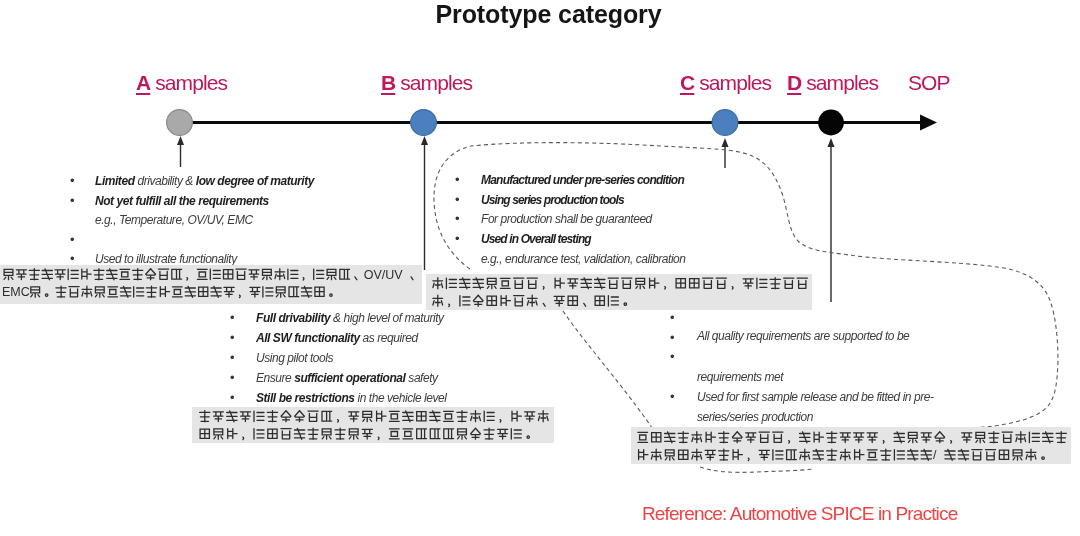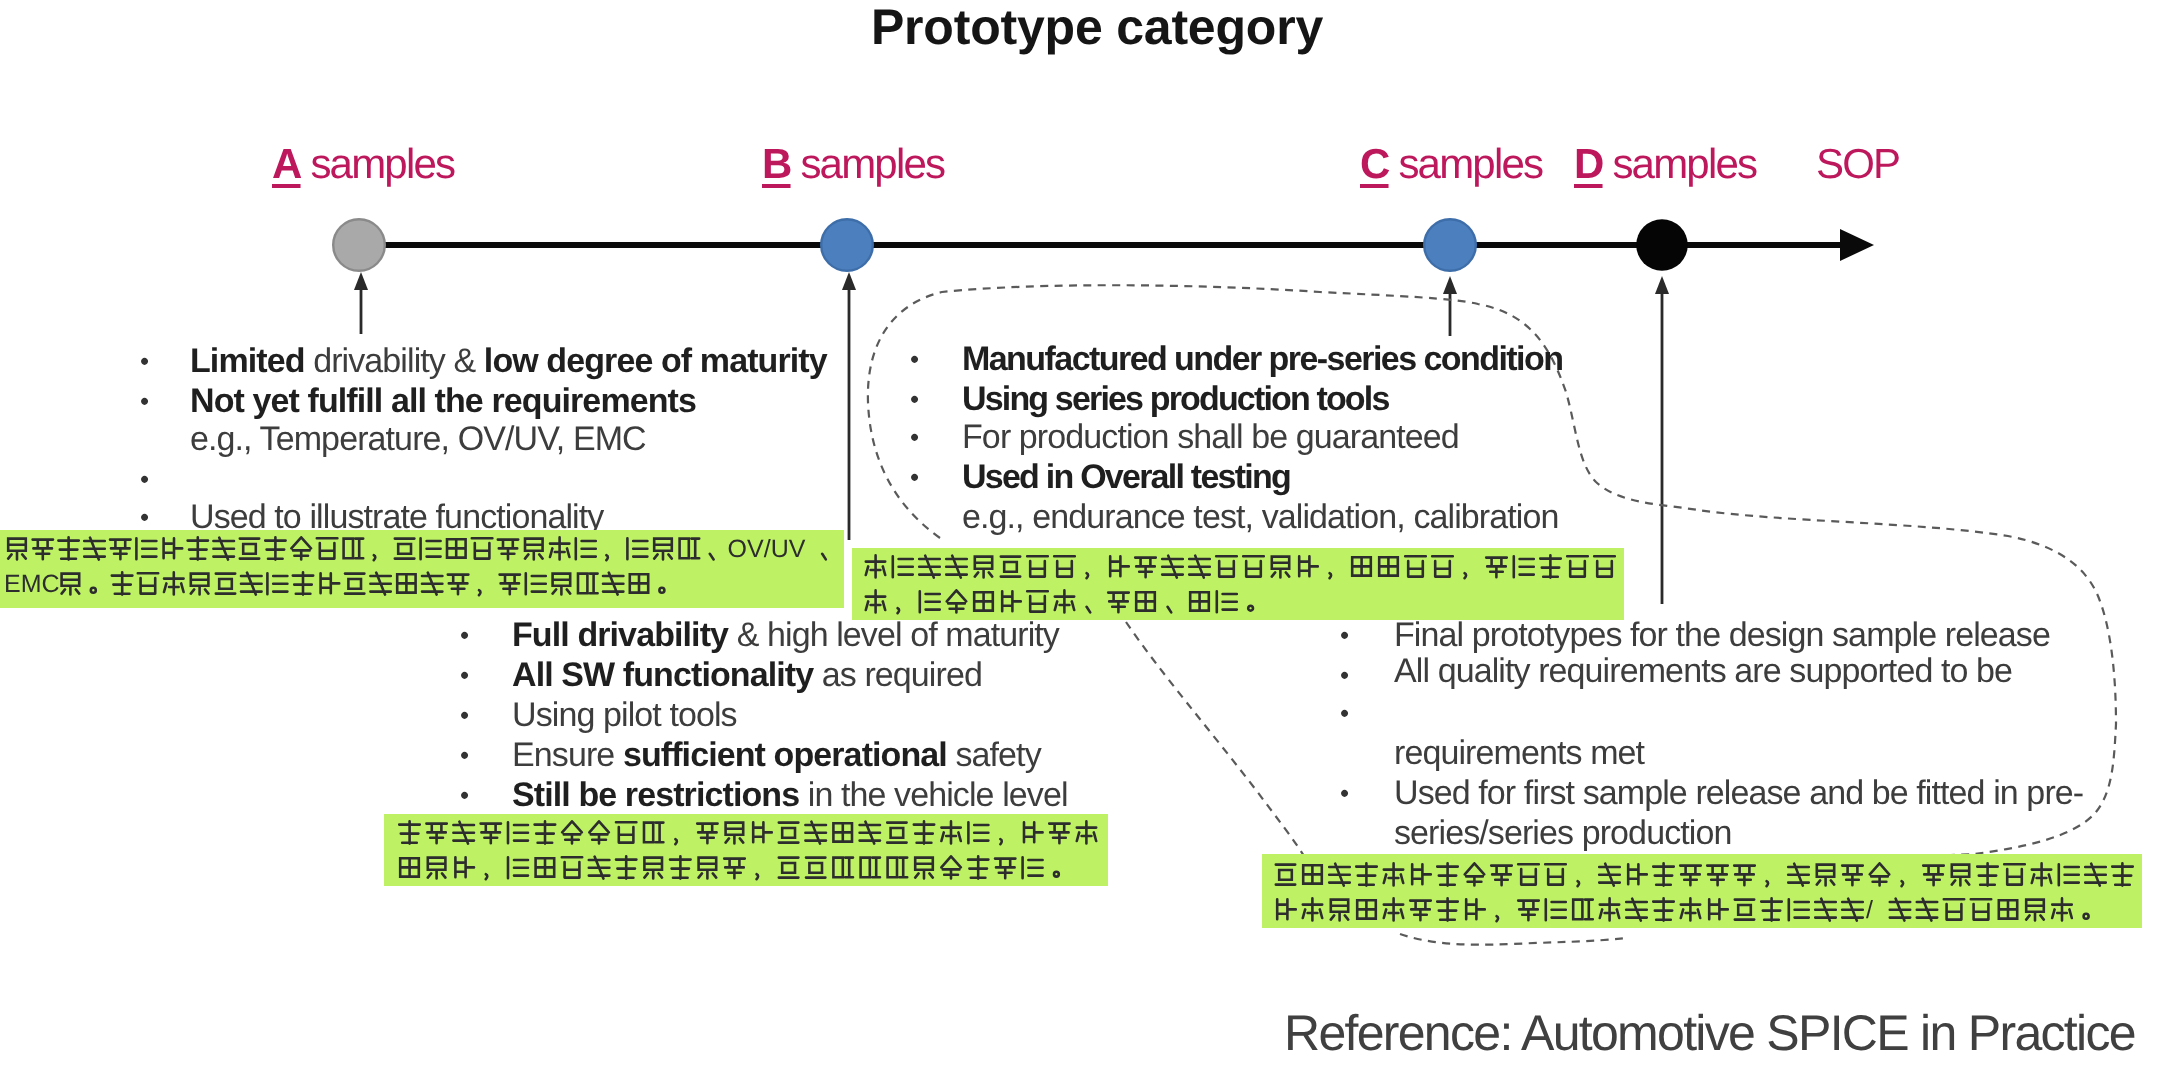--- a/index.html
+++ b/index.html
@@ -2,25 +2,25 @@
 <html><head><meta charset="utf-8">
 <style>
 html,body{margin:0;padding:0;background:#fff;}
 #stage{position:relative;width:1080px;height:536px;background:#fff;overflow:hidden;
   font-family:"Liberation Sans",sans-serif;padding-left:21px;}
 .abs{position:absolute;}
 #title{left:-2px;right:2px;top:0px;text-align:center;font-size:25px;font-weight:bold;color:#151515;letter-spacing:-0.1px;}
 .lbl{top:71px;font-size:21px;color:#be185d;white-space:nowrap;letter-spacing:-0.9px;}
 .lbl b{font-weight:bold;}
 .lbl u{text-underline-offset:3px;}
-.li{font-size:17px;color:#3d3d3d;white-space:nowrap;letter-spacing:-0.45px;height:20px;line-height:20px;}
+.li{font-size:12px;color:#3d3d3d;white-space:nowrap;letter-spacing:-0.45px;height:20px;line-height:20px;font-style:italic;}
 .li b{color:#1f1f1f;}
 .bu{position:absolute;font-size:13px;color:#333;line-height:20px;height:20px;}
-.gbox{background:#bef264;}
-#ref{left:642px;top:503px;font-size:25px;color:#404040;white-space:nowrap;letter-spacing:-0.85px;}
+.gbox{background:#e5e5e5;}
+#ref{left:642px;top:503px;font-size:19px;color:#ef4444;white-space:nowrap;letter-spacing:-0.85px;}
 </style></head>
 <body>
 <div id="stage">
   <svg class="abs" style="left:0;top:0" width="1080" height="536" viewBox="0 0 1080 536">
 
     <line x1="170" y1="122.5" x2="921" y2="122.5" stroke="#0a0a0a" stroke-width="3"></line>
     <polygon points="920,114.5 937,122.5 920,130.5" fill="#0a0a0a"></polygon>
 
     <g stroke="#2a2a2a" stroke-width="1.4">
       <line x1="180.5" y1="143" x2="180.5" y2="167"></line>
@@ -76,21 +76,20 @@
     <div class="abs li" style="left:256px;top:308px"><b>Full drivability</b> &amp; high level of maturity</div>
   <span class="bu" style="left:230px;top:328px">•</span>
     <div class="abs li" style="left:256px;top:328px"><b>All SW functionality</b> as required</div>
   <span class="bu" style="left:230px;top:348px">•</span>
     <div class="abs li" style="left:256px;top:348px">Using pilot tools</div>
   <span class="bu" style="left:230px;top:368px">•</span>
     <div class="abs li" style="left:256px;top:368px">Ensure <b>sufficient operational</b> safety</div>
   <span class="bu" style="left:230px;top:388px">•</span>
     <div class="abs li" style="left:256px;top:388px"><b>Still be restrictions</b> in the vehicle level</div>
   <span class="bu" style="left:670px;top:308px">•</span>
-    <div class="abs li" style="left:697px;top:308px">Final prototypes for the design sample release</div>
   <span class="bu" style="left:670px;top:328px">•</span>
   <span class="bu" style="left:670px;top:347px">•</span>
     <div class="abs li" style="left:697px;top:326px">All quality requirements are supported to be</div>
   <div class="abs li" style="left:697px;top:367px">requirements met</div>
   <span class="bu" style="left:670px;top:387px">•</span>
     <div class="abs li" style="left:697px;top:387px">Used for first sample release and be fitted in pre-</div>
   <div class="abs li" style="left:697px;top:407px">series/series production</div>
 
   <div class="abs gbox" style="left:0;top:265px;width:422px;height:39px;padding:1px 0 0 2px;box-sizing:border-box">
       <svg width="418" height="38" viewBox="0 0 418 38" style="display:block">

